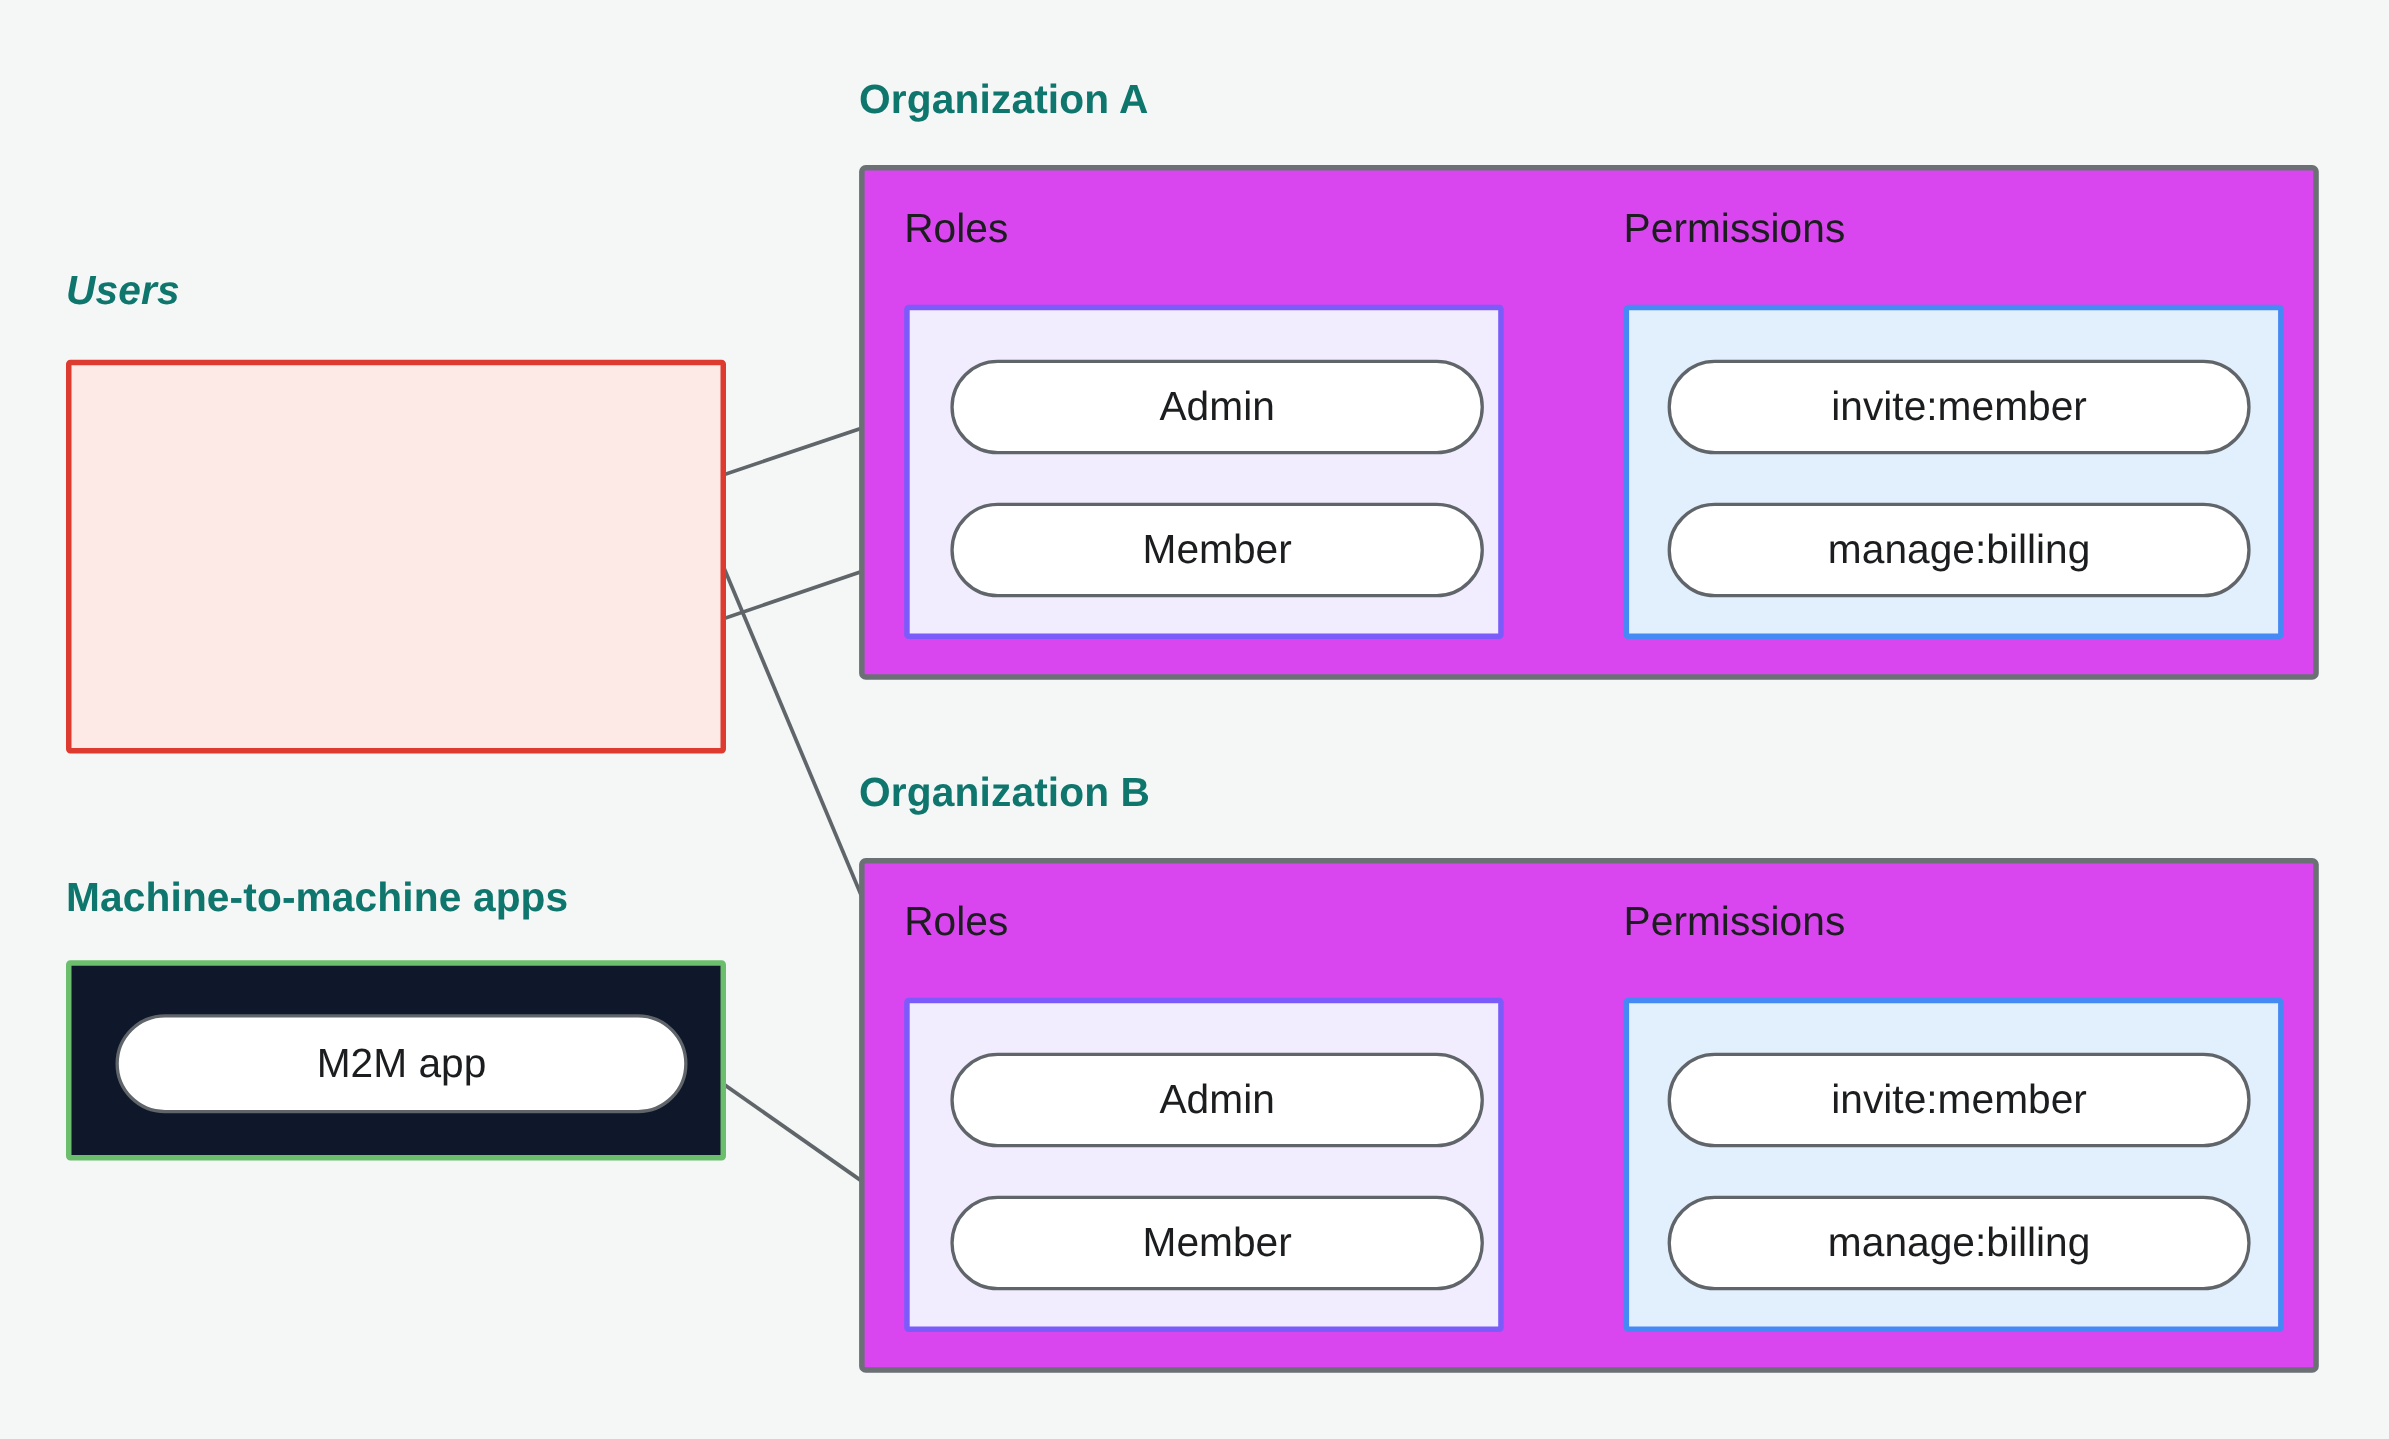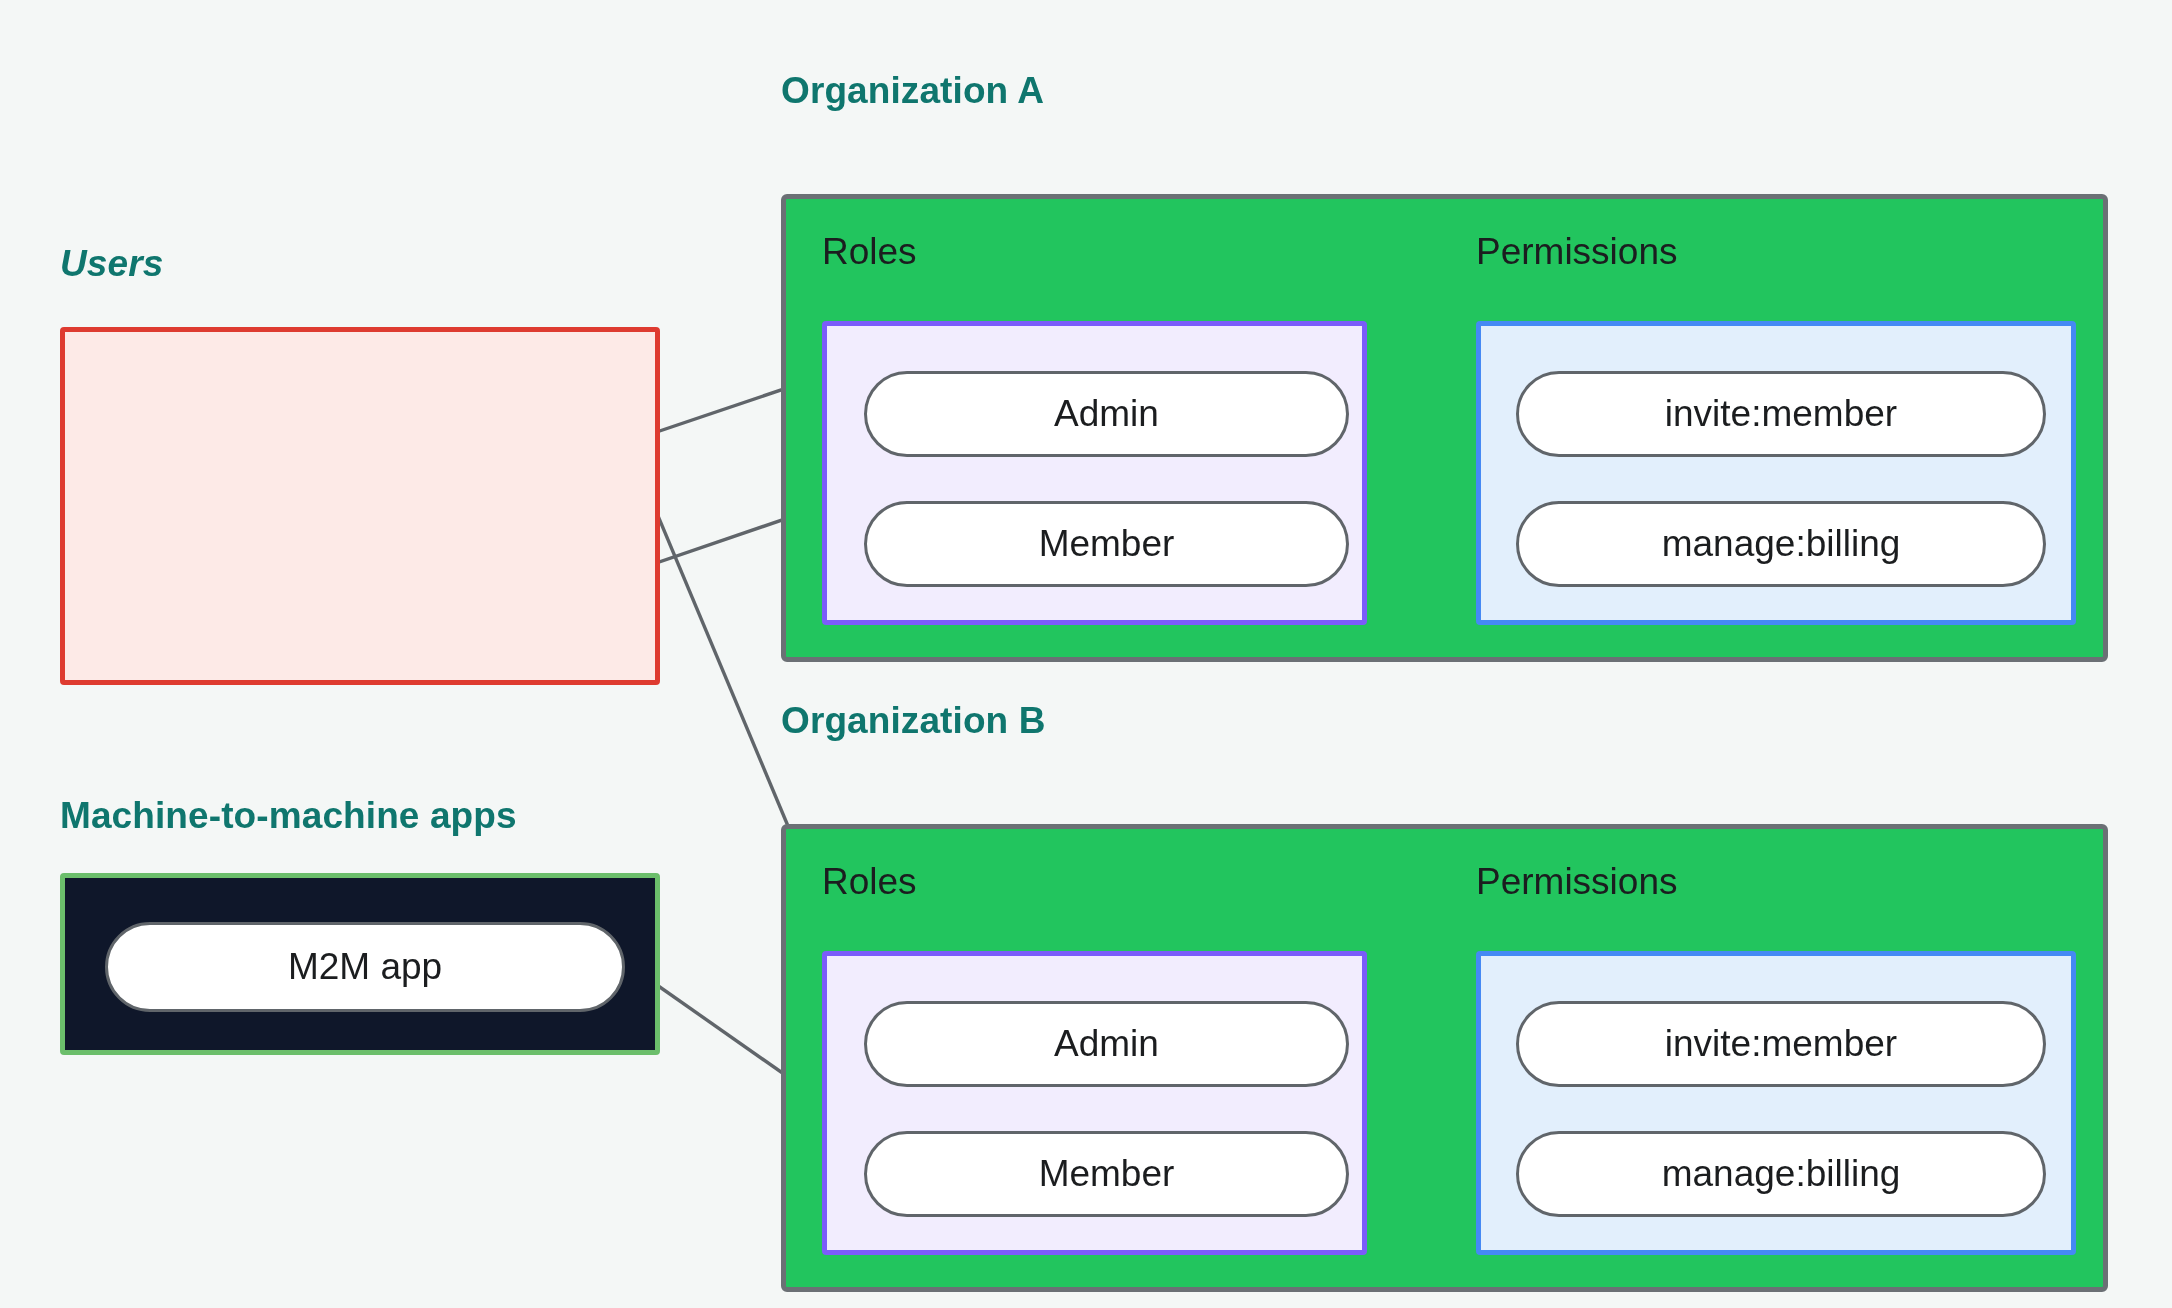--- a/index.html
+++ b/index.html
@@ -31,25 +31,24 @@
     position:absolute;
     border-radius:4px;
     box-sizing:border-box;
   }
   .tint-red{background:#FDEAE7;border:5px solid #DE3B30;}
   .tint-green{background:#0f172a;border:5px solid #6BBE6B;}
 
   
   .org-box{
     position:absolute;
-    background:#22c55e;
+    background:#d946ef;
     border:5px solid #6B7075;
     border-radius:6px;
     box-sizing:border-box;
-    margin-top:44px;
   }
   .sub-label{
     position:absolute;
     font-size:37px;
     font-weight:400;
     color:#1B1D1F;
     white-space:nowrap;
   }
   .group-box{
     position:absolute;

